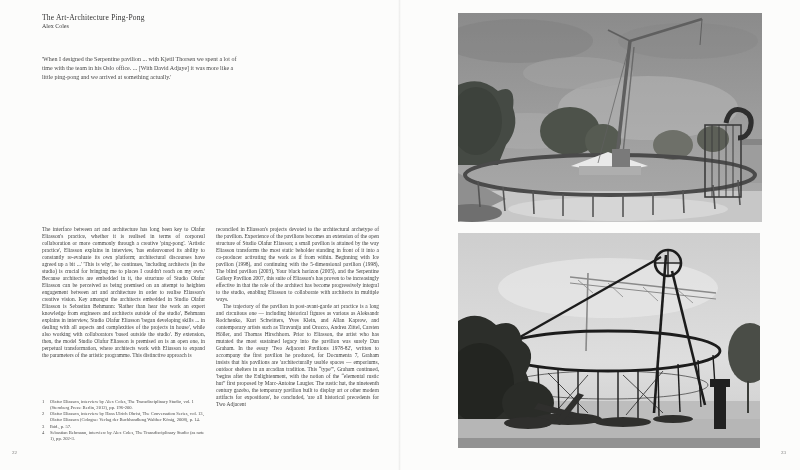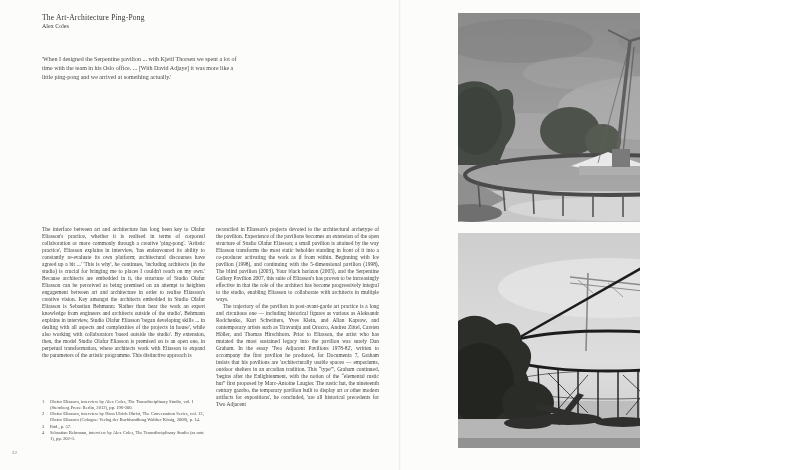--- a/index.html
+++ b/index.html
@@ -1,16 +1,16 @@
 <!DOCTYPE html>
 <html><head>
 <meta charset="utf-8">
 <style>
   html,body{margin:0;padding:0;background:#ffffff;}
-  #spread{position:relative;width:640px;height:470px;background:#fcfcfb;overflow:hidden;
+  #spread{position:relative;width:800px;height:470px;background:#fcfcfb;overflow:hidden;
           font-family:"Liberation Serif","DejaVu Serif",serif;color:#3d3d3d;}
   
   .title{position:absolute;left:42px;top:13px;font-size:7.5px;letter-spacing:.2px;color:#2f2f2f;}
   .author{position:absolute;left:42px;top:23px;font-size:6px;color:#3a3a3a;}
   .epigraph{position:absolute;left:42px;top:55px;width:202px;font-size:6px;line-height:9px;color:#474747;}
   .col{position:absolute;top:226px;width:163px;font-size:5.4px;line-height:7px;text-align:justify;color:#404040;}
   .col p{margin:0;}
   .col p + p{text-indent:7px;}
   #col1{left:42px;}
   #col2{left:216px;}

